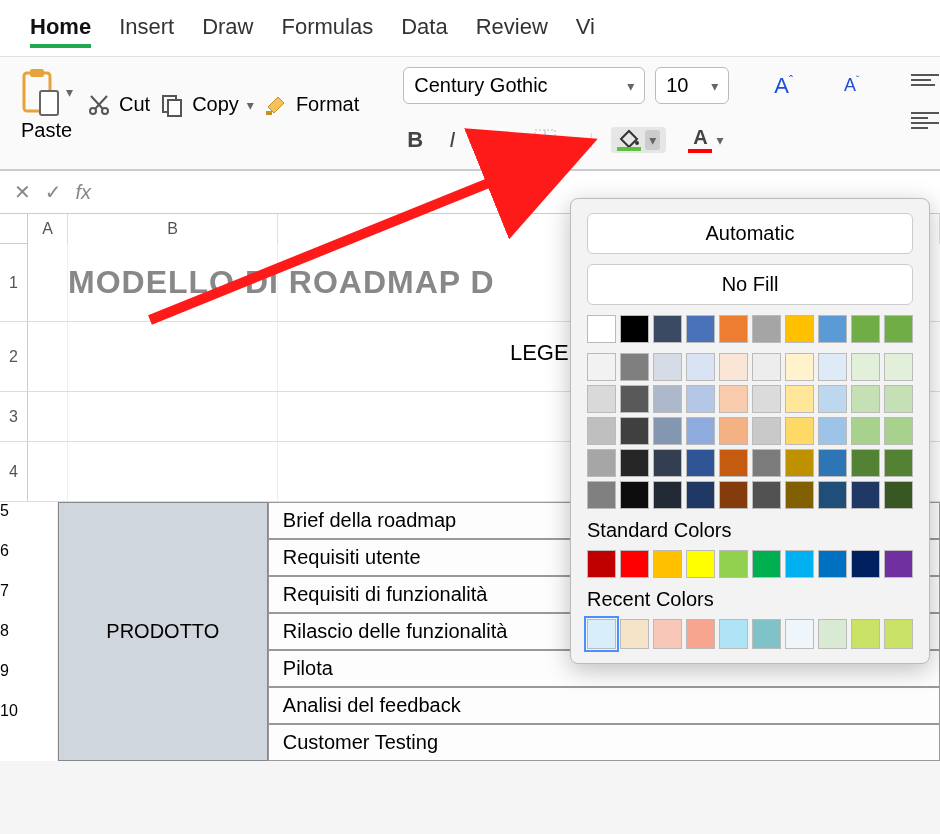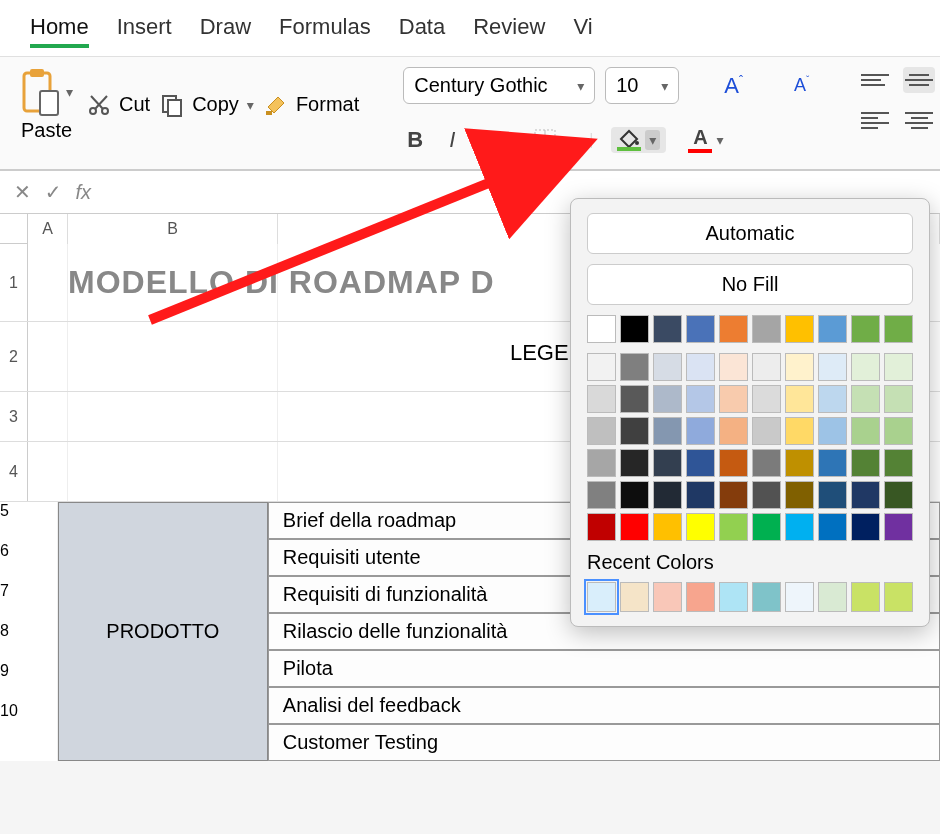--- a/index.html
+++ b/index.html
@@ -1,34 +1,34 @@
 <!DOCTYPE html>
 <html><head>
 <meta charset="utf-8">
 <style>
 * { box-sizing: border-box; margin: 0; padding: 0; font-family: "Segoe UI", Arial, sans-serif; }
 body { background: #f5f5f5; width: 940px; height: 834px; overflow: hidden; position: relative; }
 
 .ribbon-tabs { display: flex; gap: 28px; padding: 10px 30px 8px; background: #fff; border-bottom: 1px solid #e0e0e0; }
 .ribbon-tab { font-size: 22px; color: #333; cursor: pointer; padding: 4px 0; }
-.ribbon-tab.active { font-weight: 400; border-bottom: 4px solid #22a84f; color: #111; }
+.ribbon-tab.active { font-weight: 700; border-bottom: 4px solid #22a84f; color: #111; }
 
 .ribbon { display: flex; background: #fafafa; padding: 10px 20px 14px; border-bottom: 1px solid #ccc; gap: 22px; align-items: flex-start; }
 .ribbon-group { display: flex; flex-direction: column; gap: 6px; }
 .paste-btn { display: flex; flex-direction: column; align-items: center; gap: 2px; cursor: pointer; }
 .paste-icon-wrap { display:flex; align-items:center; gap:4px;}
 .paste-label { font-size: 20px; }
 .clip-actions { display: flex; flex-direction: row; gap: 10px; font-size: 20px; }
 .clip-action { display: flex; align-items: center; gap: 8px; cursor: pointer; }
 .vdiv { width: 1px; background: #ddd; align-self: stretch; margin: 4px 0; }
 
 .font-row { display: flex; gap: 10px; align-items:center; }
 .font-select { border: 1px solid #bbb; background: #fff; border-radius: 6px; padding: 6px 10px; font-size: 20px; display:flex; align-items:center; gap:8px; cursor:pointer;}
 .sz-select { width: 74px; justify-content:space-between;}
-.font-name { width: 192px; justify-content:space-between;}
+.font-name { width: 242px; justify-content:space-between;}
 .aa-btn { font-size: 22px; color:#1d4ed8; cursor:pointer; padding:2px 6px;margin-left:29px;}
 .format-row { display:flex; gap:18px; align-items:center; margin-top:14px;}
 .fmt-btn { font-size: 22px; cursor:pointer; color:#444; padding:2px 4px; display:inline-flex; align-items:center; gap:4px;}
 .fill-btn { background:#e6e6e6; border-radius:4px; padding:2px 6px; }
 .underline-bar { display:block; height:4px; width:24px; }
 
 .align-group { display:flex; flex-direction:column; gap:14px; }
 .align-row { display:flex; gap:12px; }
 .align-btn { width:32px; height:26px; display:flex; flex-direction:column; justify-content:center; gap:3px; cursor:pointer; padding:2px;}
 .align-bar { height:2px; background:#555; }
@@ -359,20 +359,21 @@
         <div class="sw" style="background: rgb(34, 42, 53);"></div>
         <div class="sw" style="background: rgb(31, 56, 100);"></div>
         <div class="sw" style="background: rgb(132, 60, 12);"></div>
         <div class="sw" style="background: rgb(82, 82, 82);"></div>
         <div class="sw" style="background: rgb(128, 96, 0);"></div>
         <div class="sw" style="background: rgb(31, 78, 121);"></div>
         <div class="sw" style="background: rgb(32, 56, 100);"></div>
         <div class="sw" style="background: rgb(56, 87, 35);"></div>
       </div>
     </div>
+  <div class="cp-section">Standard Colors</div>
   <div id="standard-row" class="swatch-row">
       <div class="sw" style="background: rgb(192, 0, 0);"></div>
       <div class="sw" style="background: rgb(255, 0, 0);"></div>
       <div class="sw" style="background: rgb(255, 192, 0);"></div>
       <div class="sw" style="background: rgb(255, 255, 0);"></div>
       <div class="sw" style="background: rgb(146, 208, 80);"></div>
       <div class="sw" style="background: rgb(0, 176, 80);"></div>
       <div class="sw" style="background: rgb(0, 176, 240);"></div>
       <div class="sw" style="background: rgb(0, 112, 192);"></div>
       <div class="sw" style="background: rgb(0, 32, 96);"></div>

